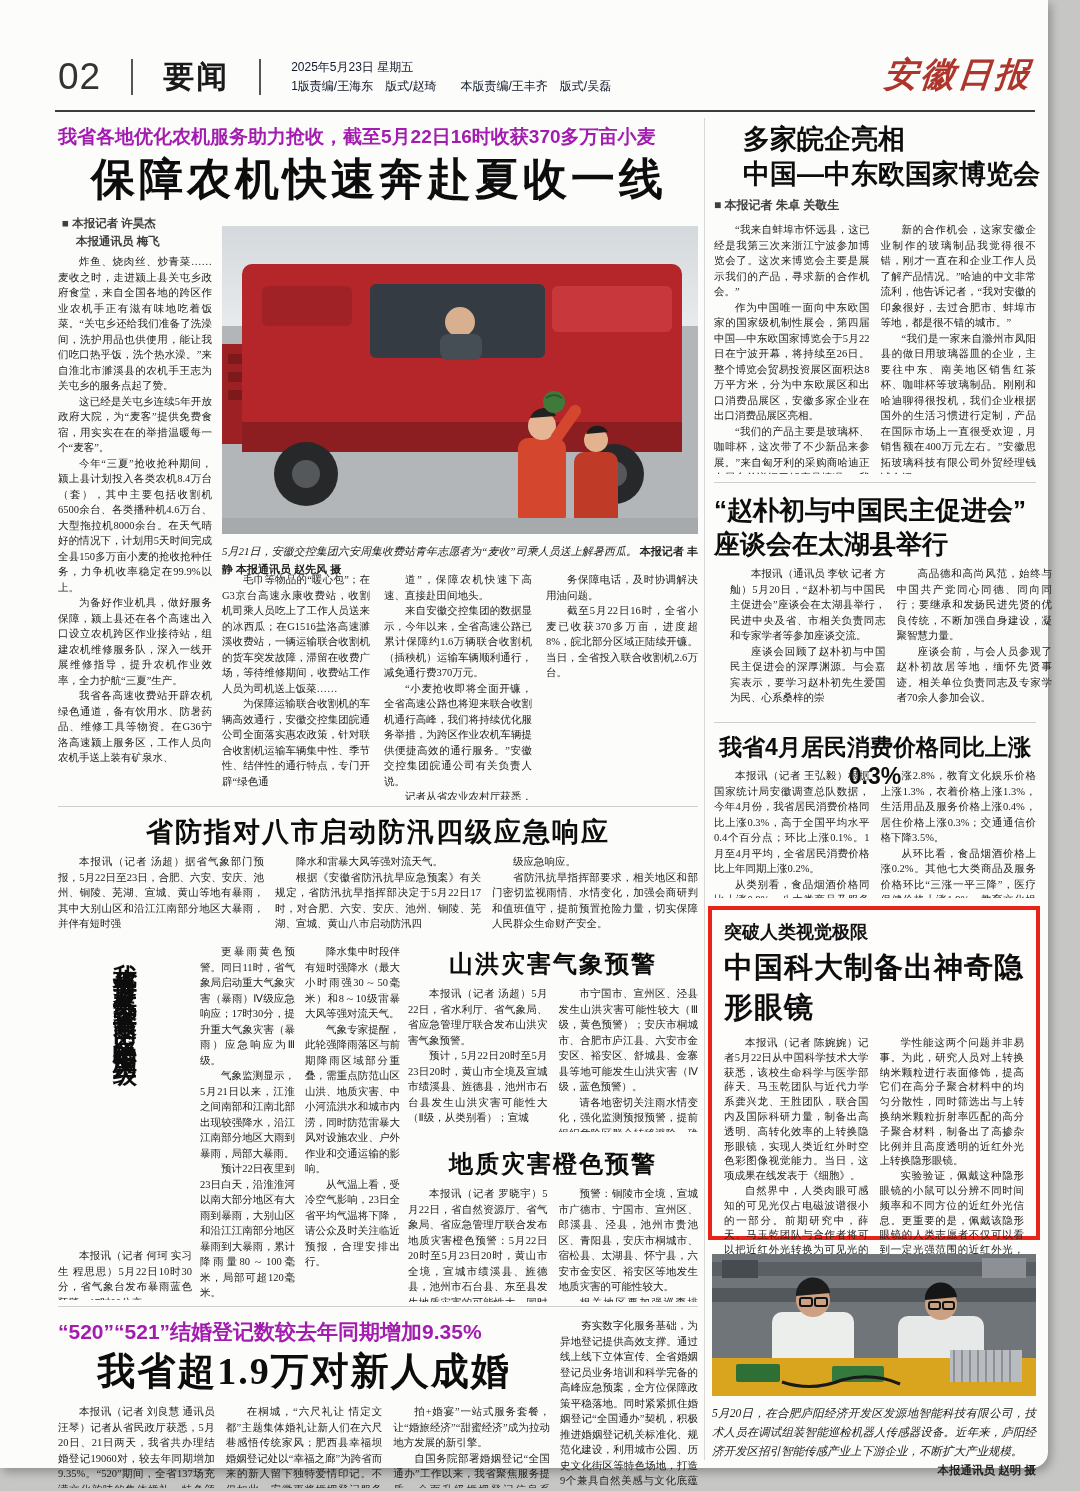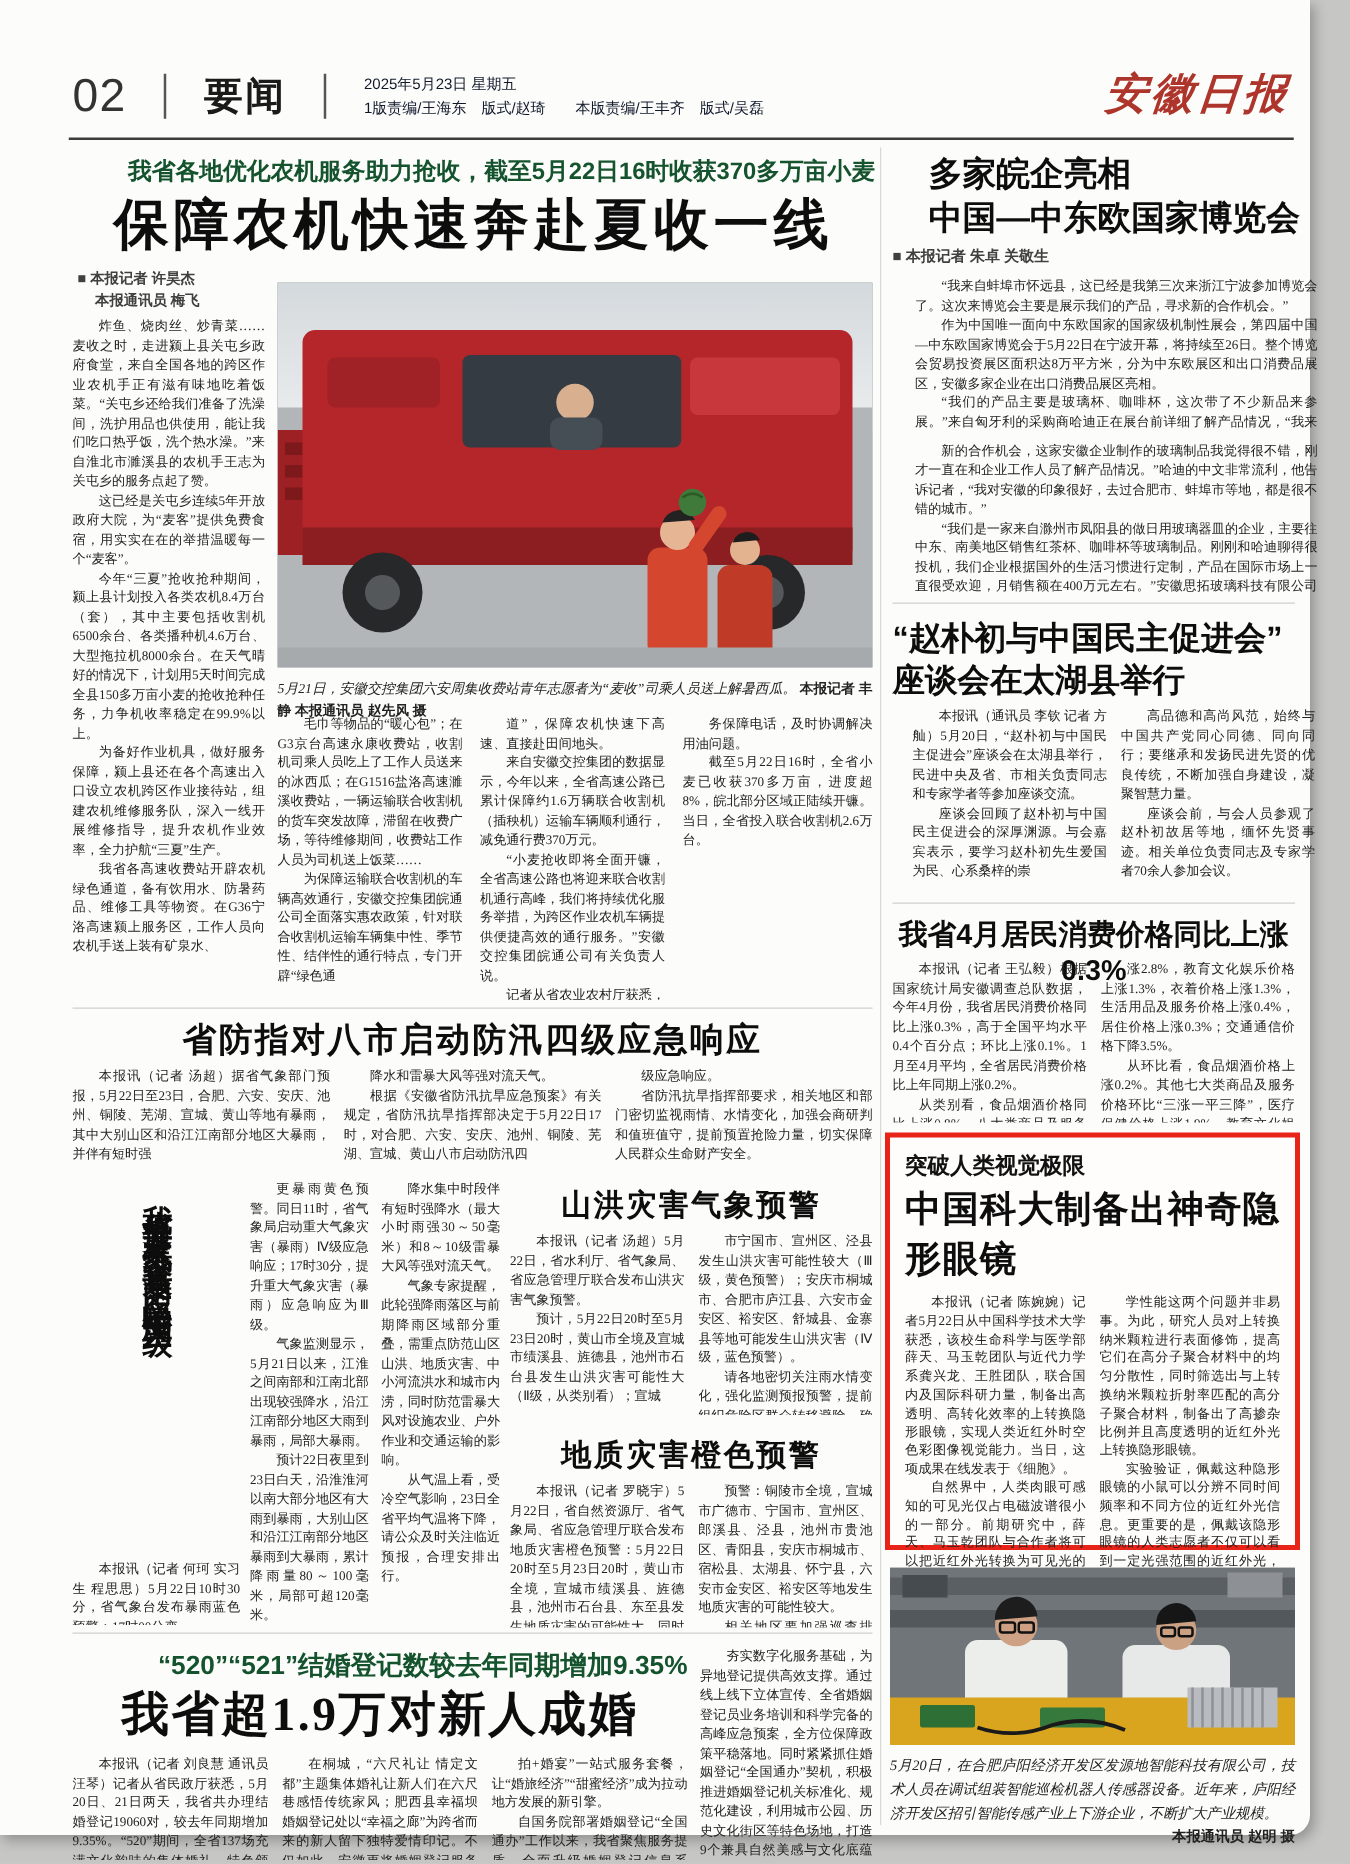--- a/index.html
+++ b/index.html
@@ -17,21 +17,21 @@
   .masthead{right:48px;top:52px;font-family:"Liberation Serif",serif;font-style:italic;
             font-weight:bold;font-size:34px;color:#ae352c;letter-spacing:3px;transform:skewX(-5deg);}
   .hdr-rule{left:55px;top:110px;width:980px;height:2px;background:#3c3c3c;}
   
   .t{font-family:"Liberation Serif",serif;font-size:10.5px;line-height:15.5px;color:#222;
      text-align:justify;overflow:hidden;}
   .t p{margin:0;text-indent:2em;}
   .cols{display:flex;gap:11px;overflow:hidden;}
   .cols .col{flex:1;overflow:hidden;}
   .byline{font-family:"Liberation Sans",sans-serif;font-size:11.5px;font-weight:bold;color:#404040;line-height:1.6;}
-  .kicker{font-weight:900;color:#14532d;text-align:right;}
+  .kicker{font-weight:900;color:#a21caf;text-align:left;}
   .headline{font-weight:900;color:#0d0d0d;text-align:center;}
   .rule-light{background:#cfcfcc;height:1px;}
   .vrule{background:#d8d8d5;width:1px;}
   .caption{font-family:"Liberation Serif",serif;font-style:italic;font-size:11px;color:#222;line-height:1.65;text-align:justify;}
   .caption b{font-style:normal;font-family:"Liberation Sans",sans-serif;font-weight:bold;}
   .vtitle{writing-mode:vertical-rl;font-weight:900;font-size:24px;letter-spacing:5px;
           line-height:2.0;color:#0d0d0d;margin:0 auto;}
   .redbox{border:4px solid #e82318;background:#fffdfc;box-sizing:border-box;padding:10px 12px 8px 12px;}
   .rb-kicker{font-size:18px;font-weight:900;color:#111;}
   .rb-headline{font-size:29px;font-weight:900;color:#0d0d0d;letter-spacing:1px;margin:4px 0 8px 0;}
@@ -202,21 +202,21 @@
   </div>
   <div class="abs t" style="left:560px;top:1318px;width:138px;height:170px;">
       <p>夯实数字化服务基础，为异地登记提供高效支撑。通过线上线下立体宣传、全省婚姻登记员业务培训和科学完备的高峰应急预案，全方位保障政策平稳落地。同时紧紧抓住婚姻登记“全国通办”契机，积极推进婚姻登记机关标准化、规范化建设，利用城市公园、历史文化街区等特色场地，打造9个兼具自然美感与文化底蕴的公园式婚姻登记处、85个户外特色颁证基地、123个婚俗文化展厅和婚俗文化长廊。</p>
     </div>
 
   <div class="abs" style="left:714px;top:122px;width:322px;font-size:27px;font-weight:900;line-height:1.3;color:#0d0d0d;margin-left:29px;">
     <div>多家皖企亮相</div>
     <div>中国—中东欧国家博览会</div>
   </div>
   <div class="abs byline" style="left:714px;top:196px;width:322px;font-size:12px;">■ 本报记者 朱卓 关敬生</div>
-  <div class="abs cols" style="left:732px;top:222px;width:322px;height:252px;flex-direction:column;">
+  <div class="abs cols" style="left:714px;top:222px;width:322px;height:252px;">
     <div class="col t">
         <p>“我来自蚌埠市怀远县，这已经是我第三次来浙江宁波参加博览会了。这次来博览会主要是展示我们的产品，寻求新的合作机会。”</p>
         <p>作为中国唯一面向中东欧国家的国家级机制性展会，第四届中国—中东欧国家博览会于5月22日在宁波开幕，将持续至26日。整个博览会贸易投资展区面积达8万平方米，分为中东欧展区和出口消费品展区，安徽多家企业在出口消费品展区亮相。</p>
         <p>“我们的产品主要是玻璃杯、咖啡杯，这次带了不少新品来参展。”来自匈牙利的采购商哈迪正在展台前详细了解产品情况，“我来到这个博览会是为了寻找</p>
       </div>
     <div class="col t">
         <p>新的合作机会，这家安徽企业制作的玻璃制品我觉得很不错，刚才一直在和企业工作人员了解产品情况。”哈迪的中文非常流利，他告诉记者，“我对安徽的印象很好，去过合肥市、蚌埠市等地，都是很不错的城市。”</p>
         <p>“我们是一家来自滁州市凤阳县的做日用玻璃器皿的企业，主要往中东、南美地区销售红茶杯、咖啡杯等玻璃制品。刚刚和哈迪聊得很投机，我们企业根据国外的生活习惯进行定制，产品在国际市场上一直很受欢迎，月销售额在400万元左右。”安徽思拓玻璃科技有限公司外贸经理钱诚介绍。</p>
       </div>
   </div>

